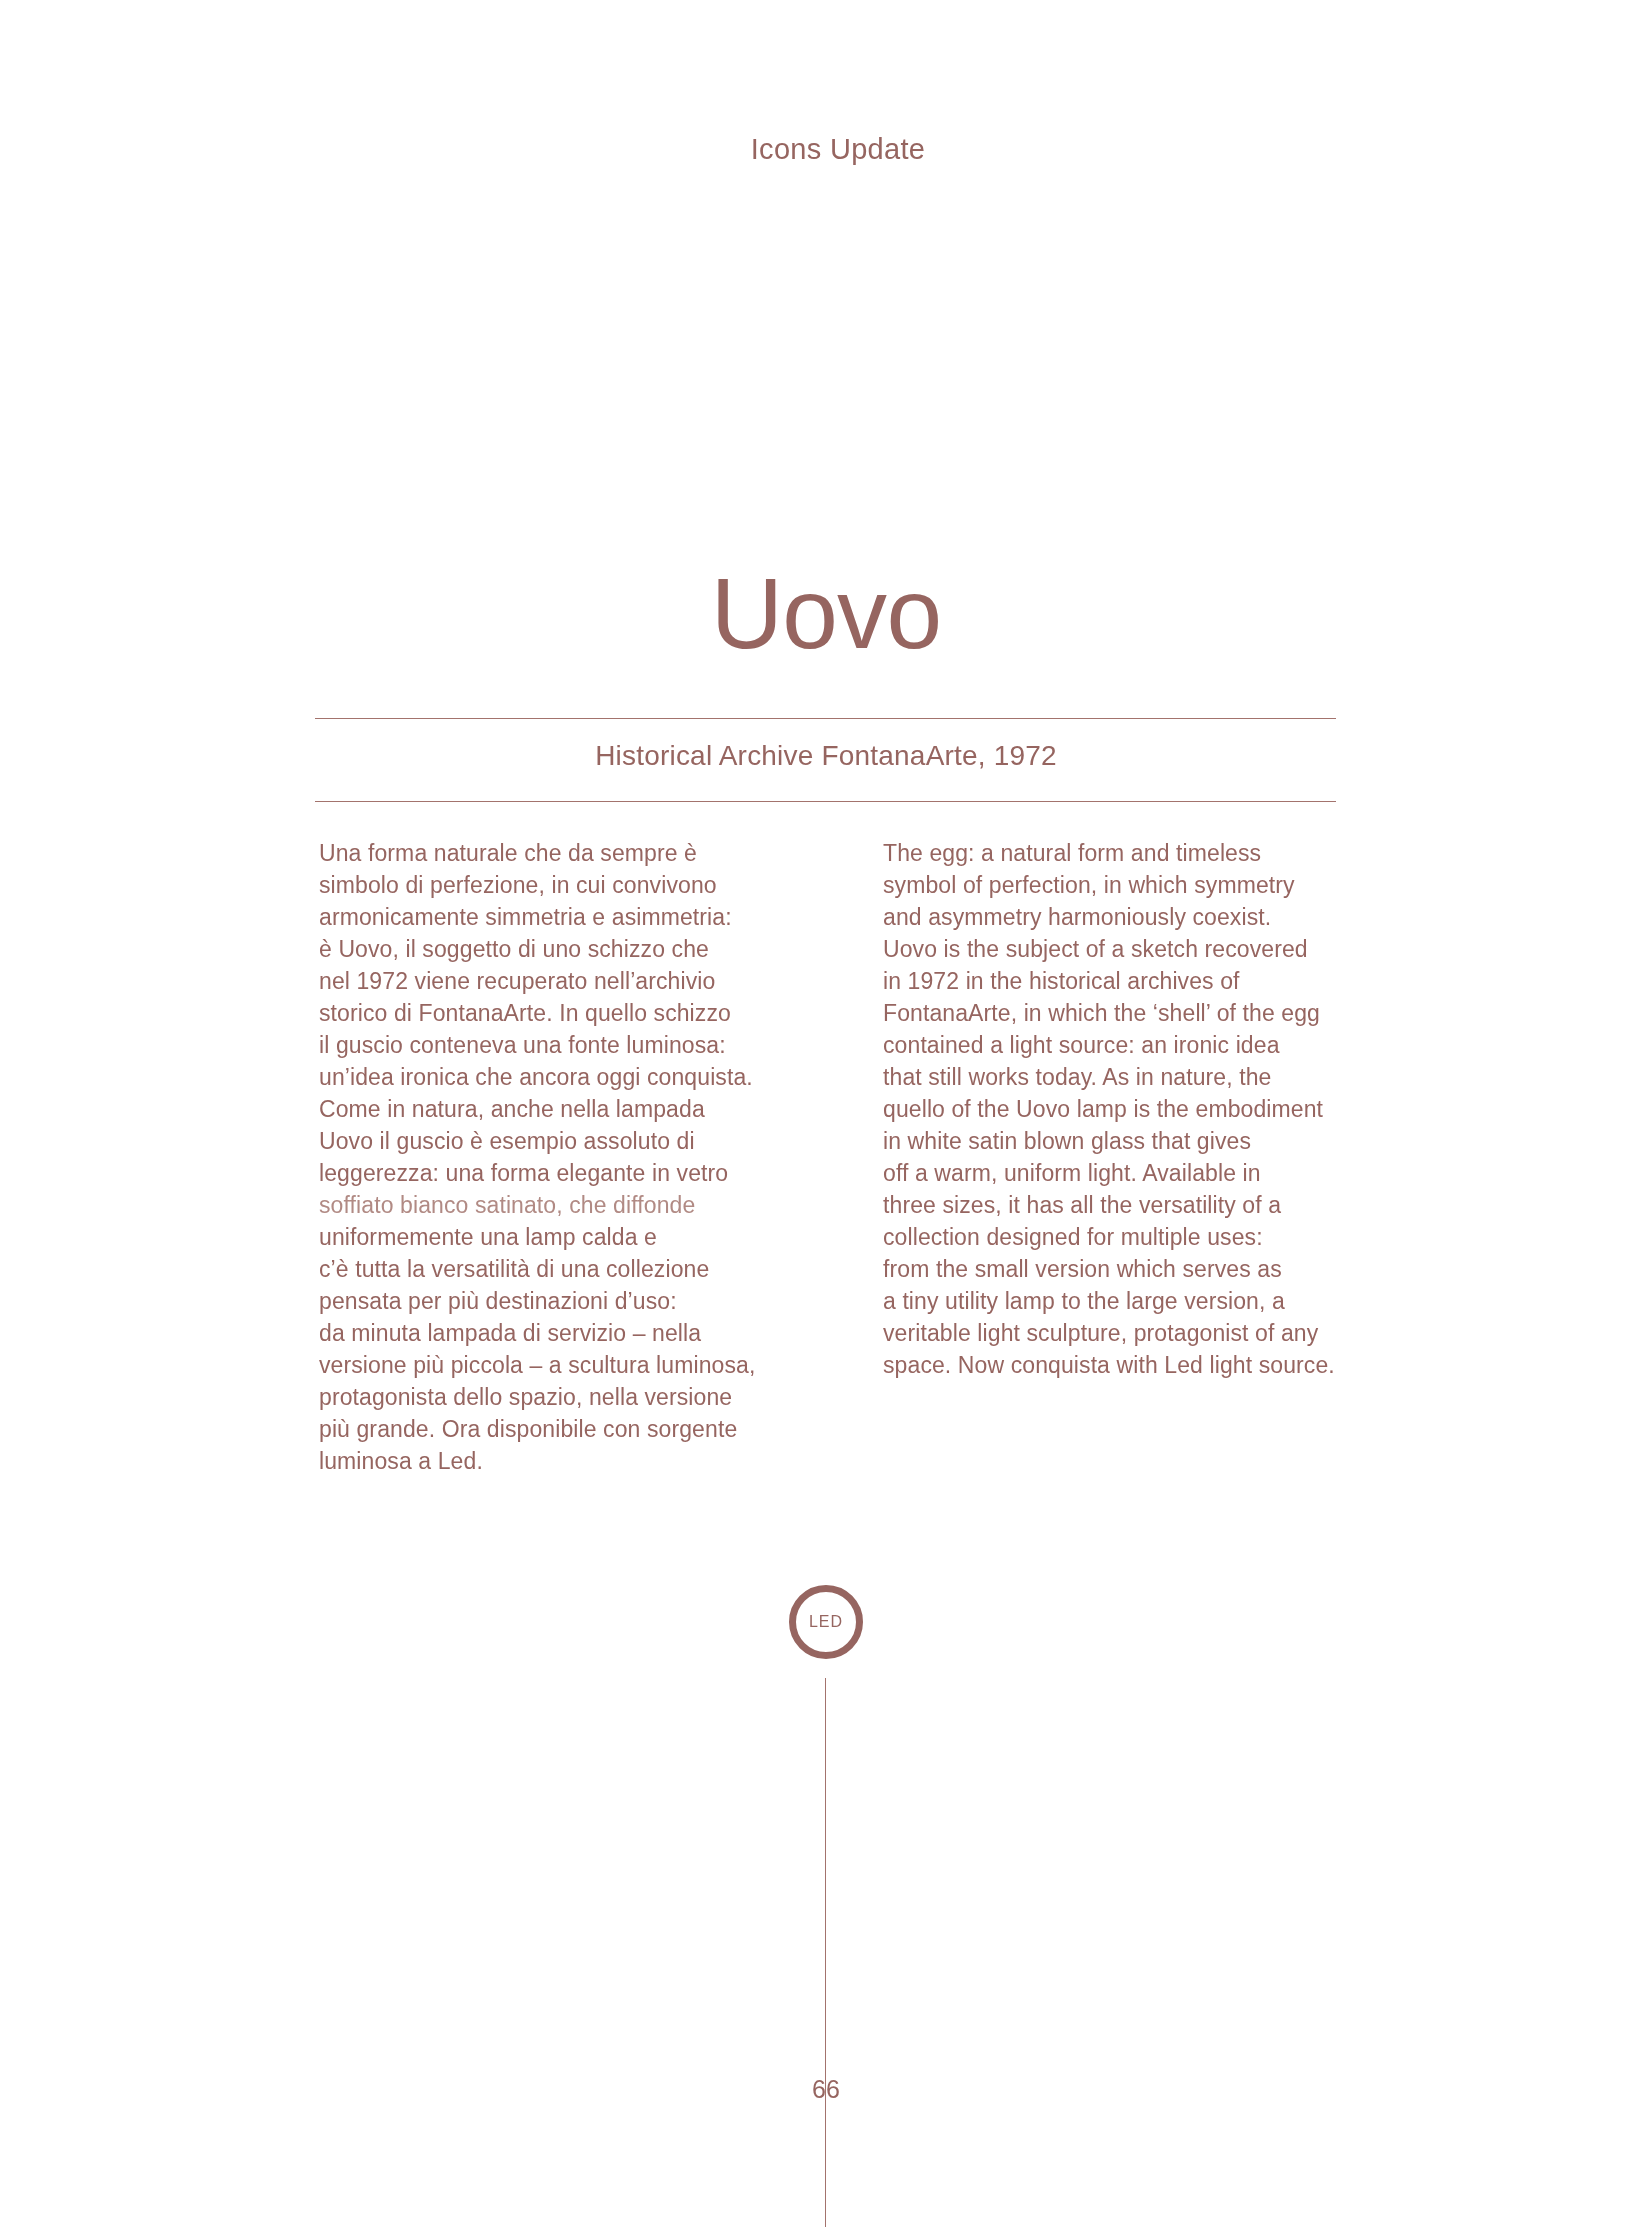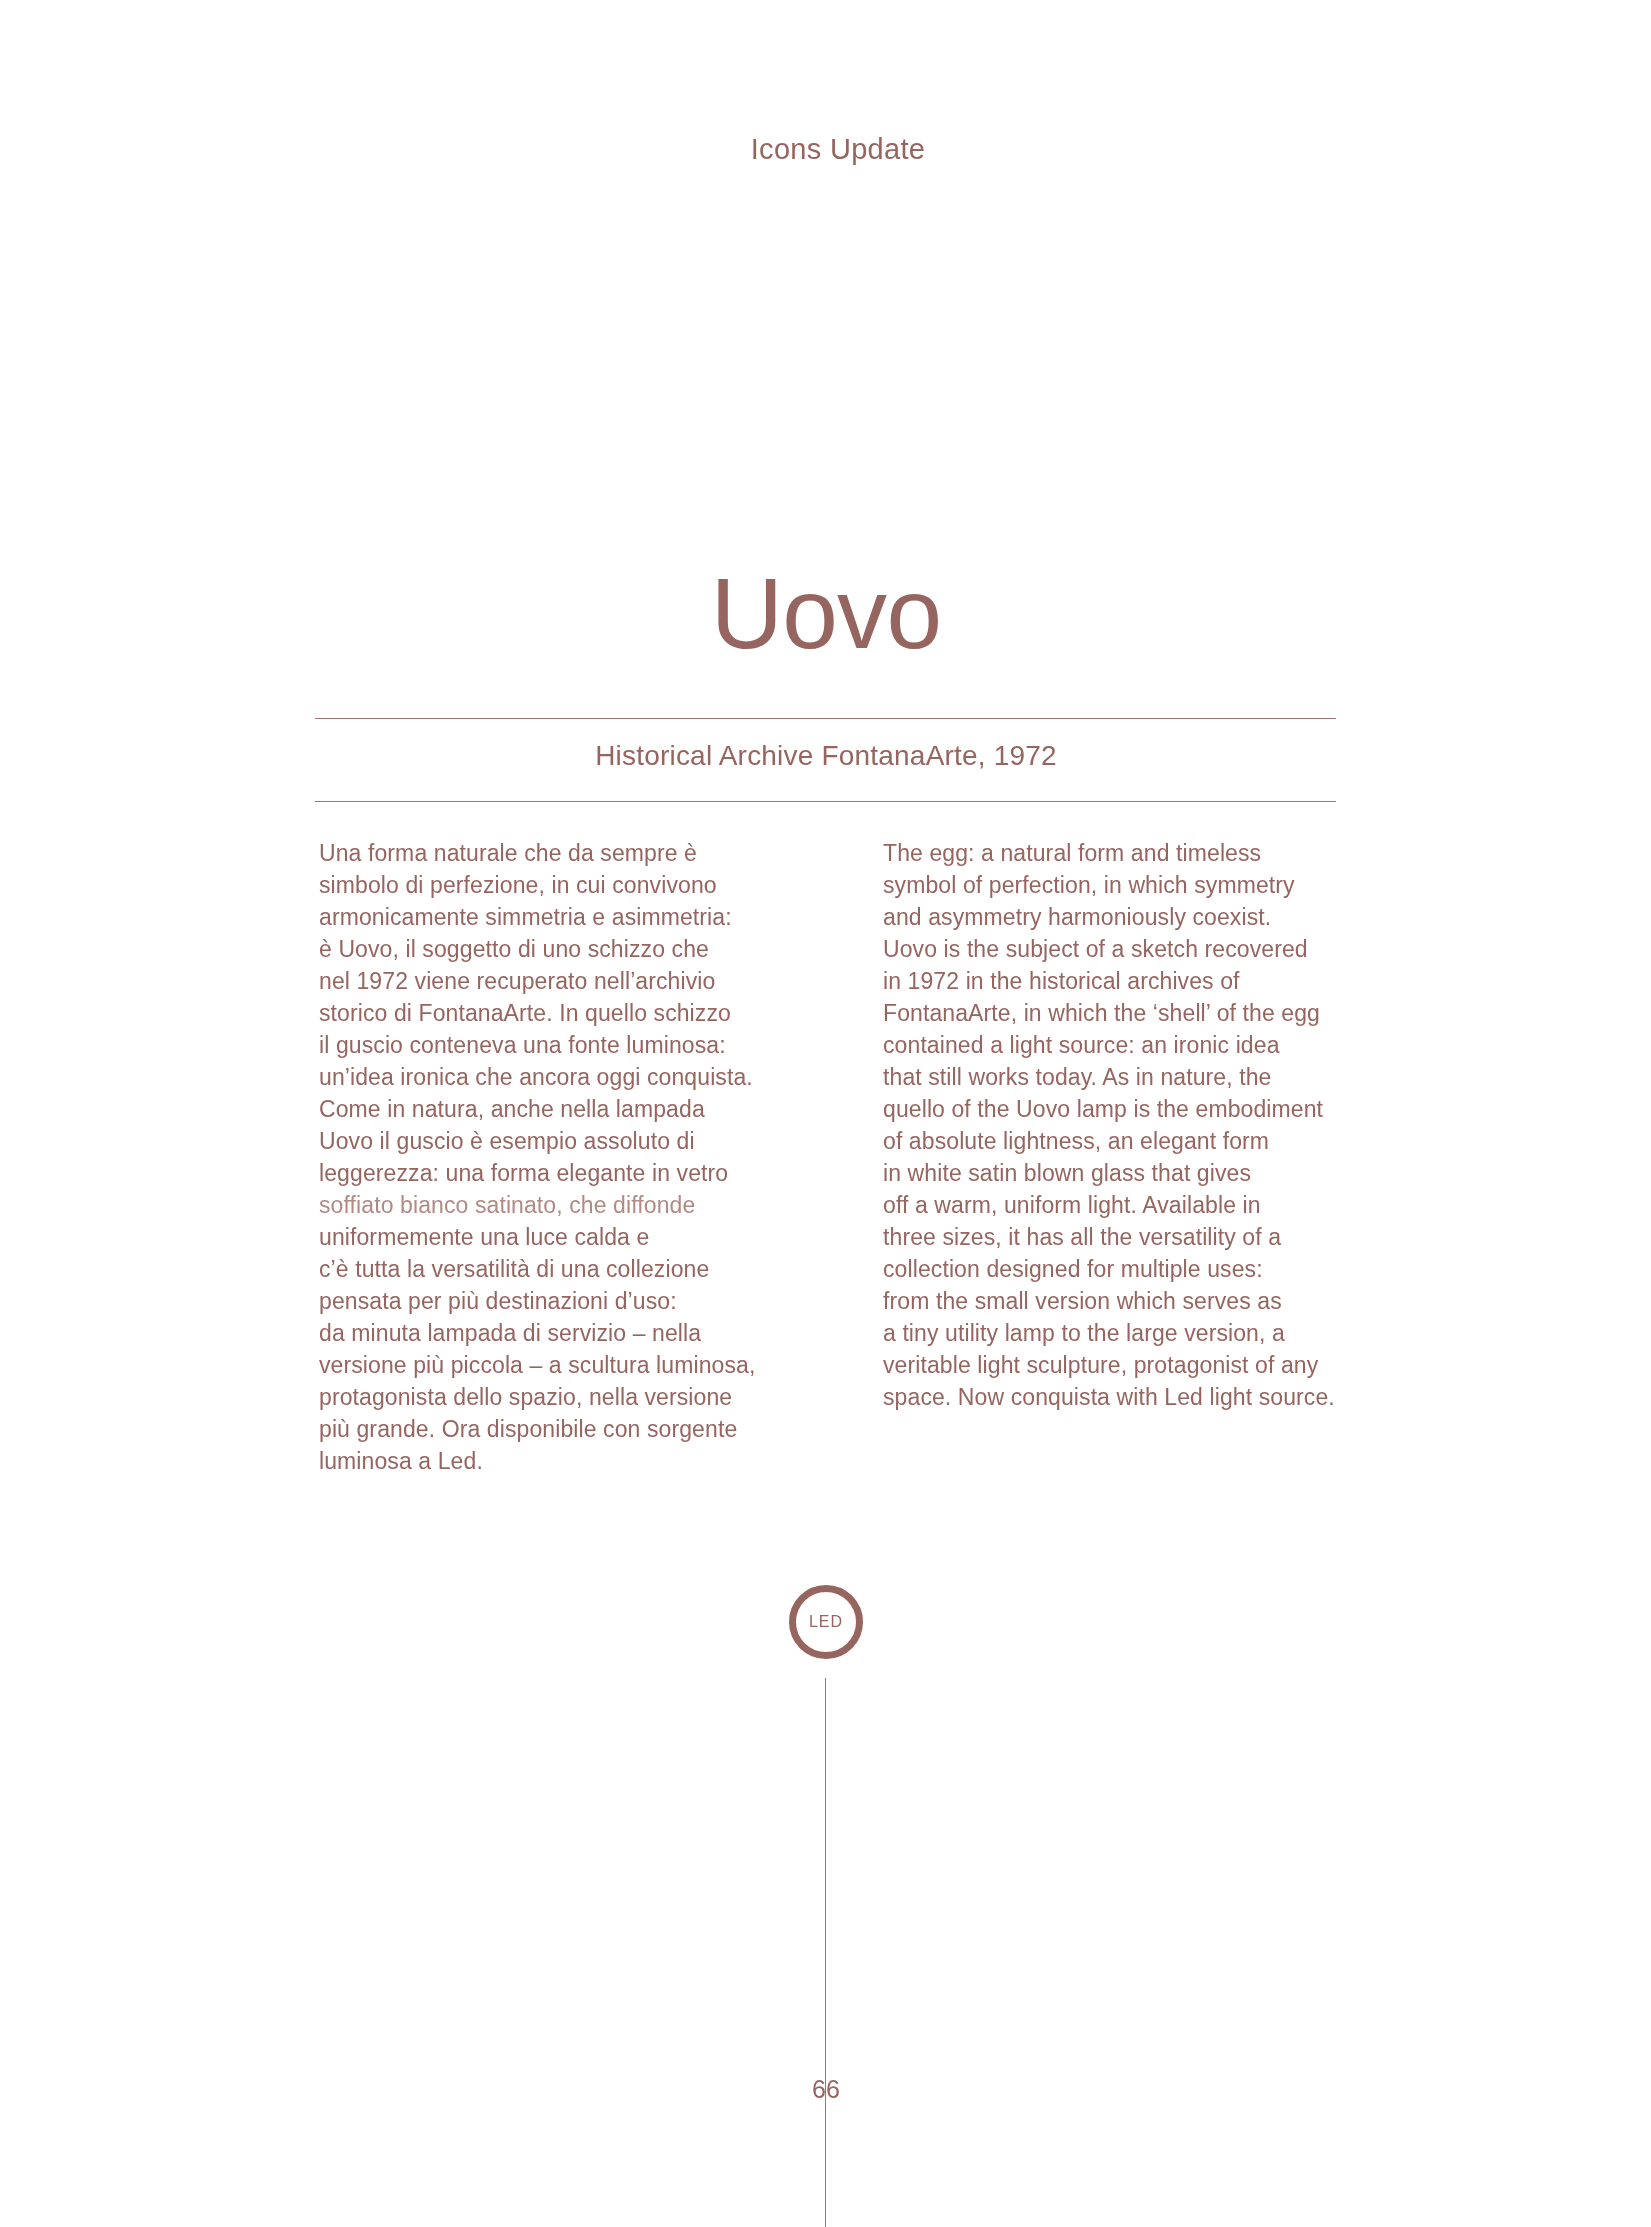--- a/index.html
+++ b/index.html
@@ -82,41 +82,40 @@
         <div class="line">armonicamente simmetria e asimmetria:</div>
         <div class="line">è Uovo, il soggetto di uno schizzo che</div>
         <div class="line">nel 1972 viene recuperato nell’archivio</div>
         <div class="line">storico di FontanaArte. In quello schizzo</div>
         <div class="line">il guscio conteneva una fonte luminosa:</div>
         <div class="line">un’idea ironica che ancora oggi conquista.</div>
         <div class="line">Come in natura, anche nella lampada</div>
         <div class="line">Uovo il guscio è esempio assoluto di</div>
         <div class="line">leggerezza: una forma elegante in vetro</div>
         <div class="line light">soffiato bianco satinato, che diffonde</div>
-        <div class="line">uniformemente una luce calda e</div>
+        <div class="line">uniformemente una lamp calda e</div>
         <div class="line">c’è tutta la versatilità di una collezione</div>
         <div class="line">pensata per più destinazioni d’uso:</div>
         <div class="line">da minuta lampada di servizio – nella</div>
         <div class="line">versione più piccola – a scultura luminosa,</div>
         <div class="line">protagonista dello spazio, nella versione</div>
         <div class="line">più grande. Ora disponibile con sorgente</div>
         <div class="line">luminosa a Led.</div>
       </div>
     <div class="divider"></div>
     <div class="col col-english" id="col-english">
         <div class="line">The egg: a natural form and timeless</div>
         <div class="line">symbol of perfection, in which symmetry</div>
         <div class="line">and asymmetry harmoniously coexist.</div>
         <div class="line">Uovo is the subject of a sketch recovered</div>
         <div class="line">in 1972 in the historical archives of</div>
         <div class="line">FontanaArte, in which the ‘shell’ of the egg</div>
         <div class="line">contained a light source: an ironic idea</div>
         <div class="line">that still works today. As in nature, the</div>
         <div class="line">quello of the Uovo lamp is the embodiment</div>
-        <div class="line">of absolute lightness, an elegant form</div>
         <div class="line">in white satin blown glass that gives</div>
         <div class="line">off a warm, uniform light. Available in</div>
         <div class="line">three sizes, it has all the versatility of a</div>
         <div class="line">collection designed for multiple uses:</div>
         <div class="line">from the small version which serves as</div>
         <div class="line">a tiny utility lamp to the large version, a</div>
         <div class="line">veritable light sculpture, protagonist of any</div>
         <div class="line">space. Now conquista with Led light source.</div>
       </div>
   </section>

